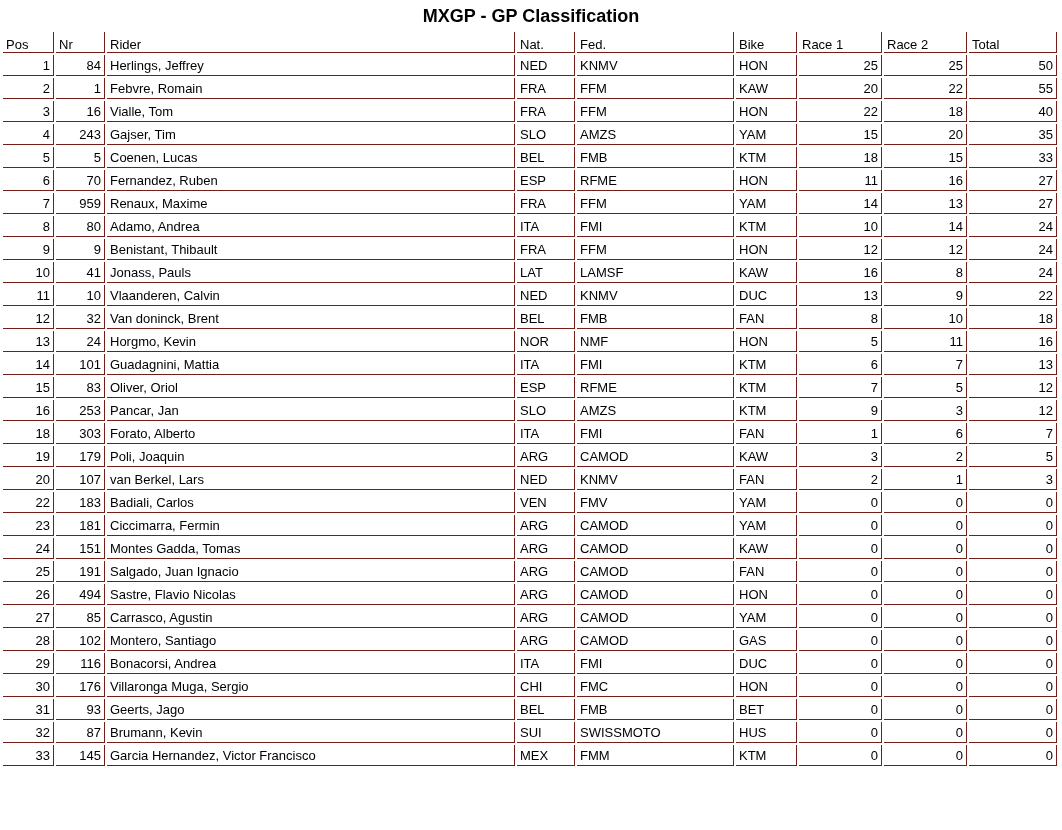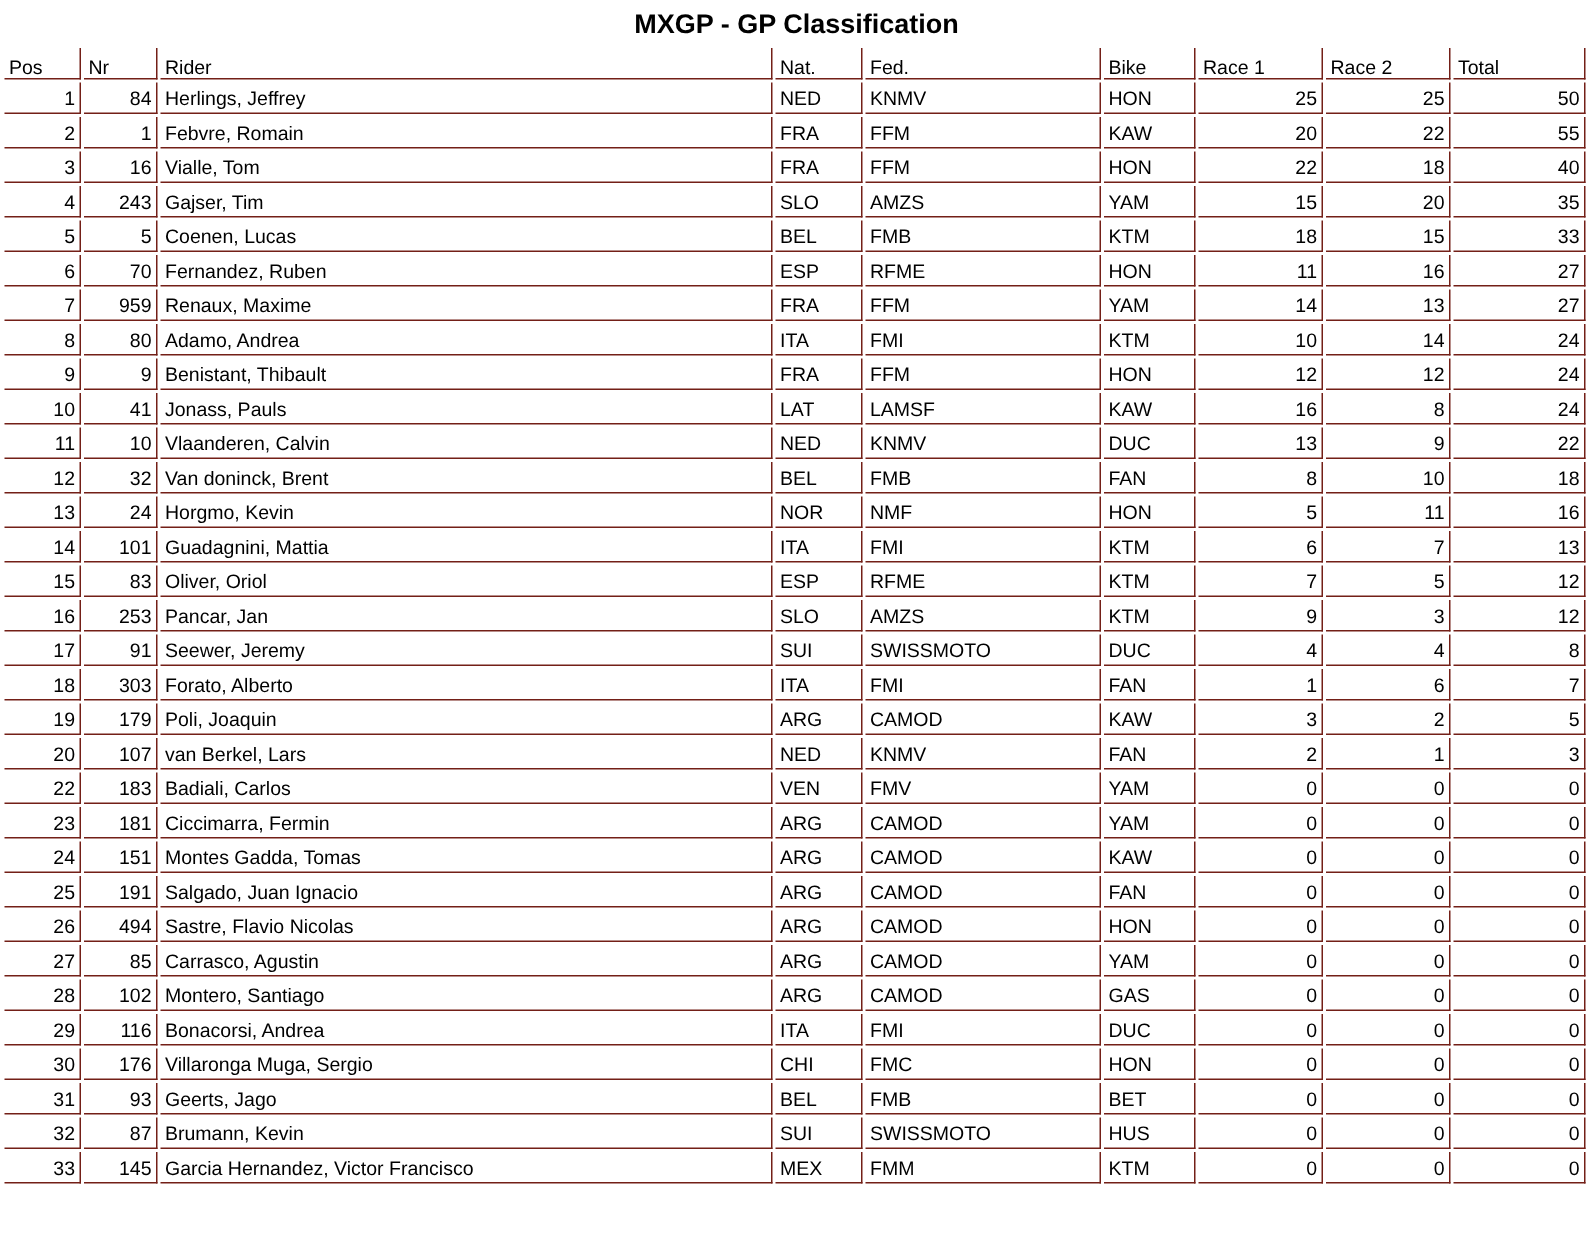--- a/index.html
+++ b/index.html
@@ -226,31 +226,20 @@
         <td class="al-right">253</td>
         <td>Pancar, Jan</td>
         <td>SLO</td>
         <td>AMZS</td>
         <td>KTM</td>
         <td class="al-right">9</td>
         <td class="al-right">3</td>
         <td class="al-right">12</td>
       </tr>
       <tr>
-        <td class="al-right">17</td>
-        <td class="al-right">91</td>
-        <td>Seewer, Jeremy</td>
-        <td>SUI</td>
-        <td>SWISSMOTO</td>
-        <td>DUC</td>
-        <td class="al-right">4</td>
-        <td class="al-right">4</td>
-        <td class="al-right">8</td>
-      </tr>
-      <tr>
         <td class="al-right">18</td>
         <td class="al-right">303</td>
         <td>Forato, Alberto</td>
         <td>ITA</td>
         <td>FMI</td>
         <td>FAN</td>
         <td class="al-right">1</td>
         <td class="al-right">6</td>
         <td class="al-right">7</td>
       </tr>

